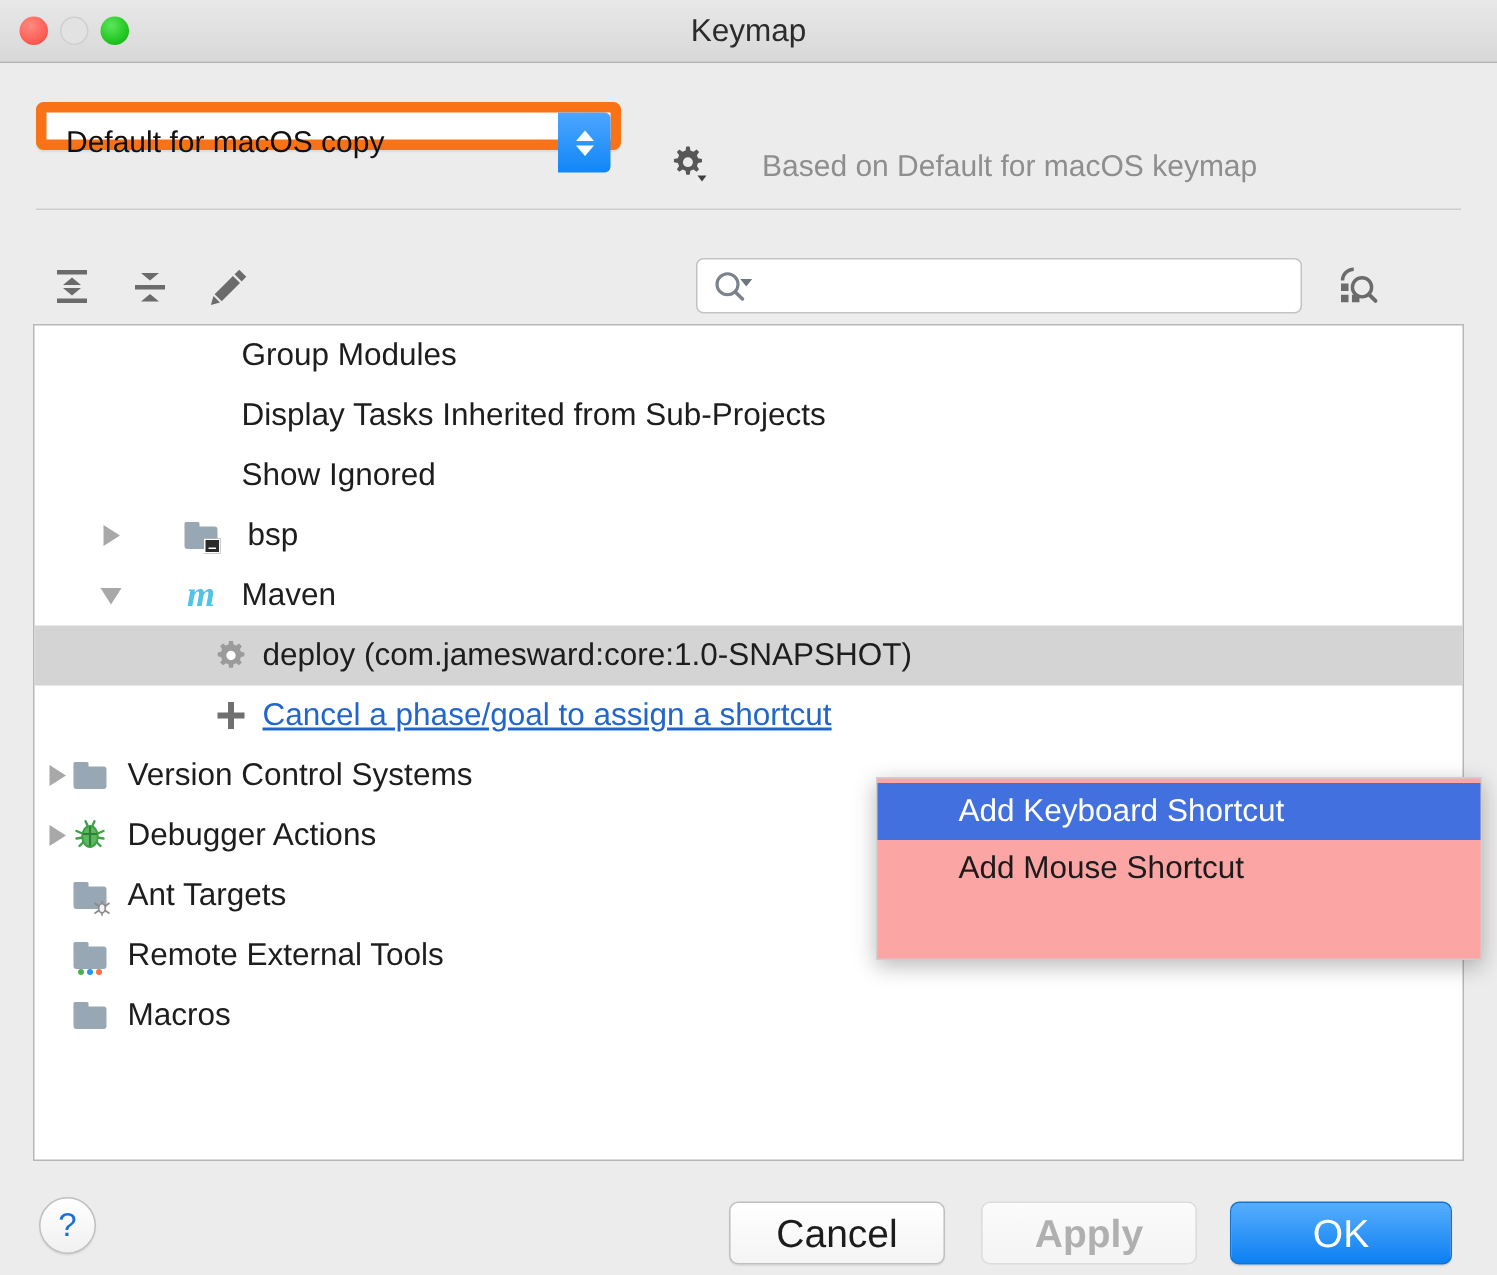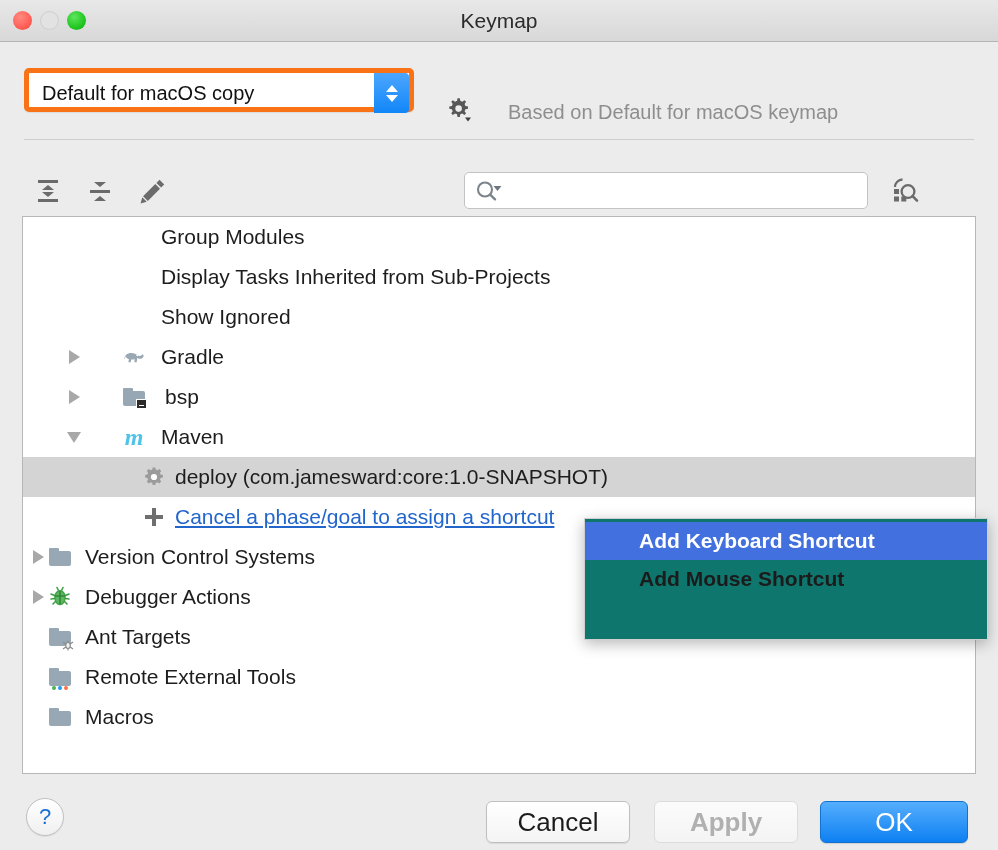--- a/index.html
+++ b/index.html
@@ -26,23 +26,23 @@
   .window-title {
     position: absolute; left: 0; top: 0; width: 998px; height: 42px;
     line-height: 42px; text-align: center;
     font-size: 21px; color: #2b2b2b; font-weight: normal;
   }
 
   
   .keymap-row { position: absolute; left: 0; top: 42px; width: 998px; height: 95px; }
   .combo {
     position: absolute; left: 24px; top: 26px;
-    width: 390px; height: 44px;
+    width: 390px; height: 32px;
     background: #ffffff;
-    border: 5px solid #f97316; border-radius: 5px;
+    border: 7px solid #f97316; border-radius: 5px;
     box-sizing: border-box;
     box-shadow: 0 1px 1px rgba(0,0,0,0.07);
   }
   .combo-value {
     position: absolute; left: 13px; top: 0; height: 40px; line-height: 40px;
     font-size: 20px; color: #111;
     white-space: nowrap;
   }
   .combo-arrows {
     position: absolute; right: 0px; top: 0px; width: 35px; height: 40px;
@@ -196,27 +196,26 @@
     left: 820px; width: 148px;
     background: linear-gradient(180deg,#56aefd 0%,#0d80f2 100%);
     border: 1px solid #1272cf; color: #ffffff;
     box-shadow: 0 1px 1px rgba(0,0,0,0.12);
   }
 
   
   .context-menu {
     position: absolute; left: 584px; top: 518px;
     width: 404px; height: 122px;
-    background: #0f766e;
+    background: #fca5a5;
     border: 1px solid #cfcfcf;
     box-sizing: border-box;
     box-shadow: 0 4px 14px rgba(0,0,0,0.28);
     padding: 3px 0;
     z-index: 50;
-    font-weight: bold;
   }
   .menu-item {
     height: 38px; line-height: 38px;
     padding-left: 54px;
     font-size: 21px; color: #1b1b1b; white-space: nowrap;
   }
   .menu-item.highlight { background: #4270de; color: #ffffff; }
 </style>
 </head>
 <body>
@@ -316,32 +315,20 @@
         <span class="row-label" style="left: 138px;">Display Tasks Inherited from Sub-Projects</span>
       </div>
       <div class="tree-row">
         <span class="row-label" style="left: 138px;">Show Ignored</span>
       </div>
       <div class="tree-row">
         <span class="twisty" style="left: 40px;">
           <i class="closed"></i>
         </span>
         <span class="row-icon" style="left: 98px;">
-          <svg width="26" height="20" viewBox="0 0 26 20">
-            <path d="M3.2 12.5 c0-4 3-6.6 7-6.6 c3 0 5 1 6.6 2.4 c1.4 1.2 3 1 3.9-.2 c.6-.8 1.8-.6 1.9.5 c.1 1.6-1.3 3.1-3.1 3.2 c-1.4.1-2.3-.4-3.2-1 l-.6 4.4 h-2.3 l.2-3.2 c-1 .5-2.2.7-3.4.6 l-.5 2.6 h-2.3 l.5-3.1 c-1.6-.6-2.8-1.6-3.3-2.9z" fill="#9aa8b3"></path>
-            <circle cx="16.3" cy="8.2" r="1" fill="#ffffff"></circle>
-          </svg>
-        </span>
-        <span class="row-label" style="left: 138px;">Gradle</span>
-      </div>
-      <div class="tree-row">
-        <span class="twisty" style="left: 40px;">
-          <i class="closed"></i>
-        </span>
-        <span class="row-icon" style="left: 98px;">
           <span class="ico-folder">
             <span class="tab"></span>
             <span class="body"></span>
             <span class="badge-console"></span>
           </span>
         </span>
         <span class="row-label" style="left: 142px;">bsp</span>
       </div>
       <div class="tree-row">
         <span class="twisty" style="left: 40px;">

